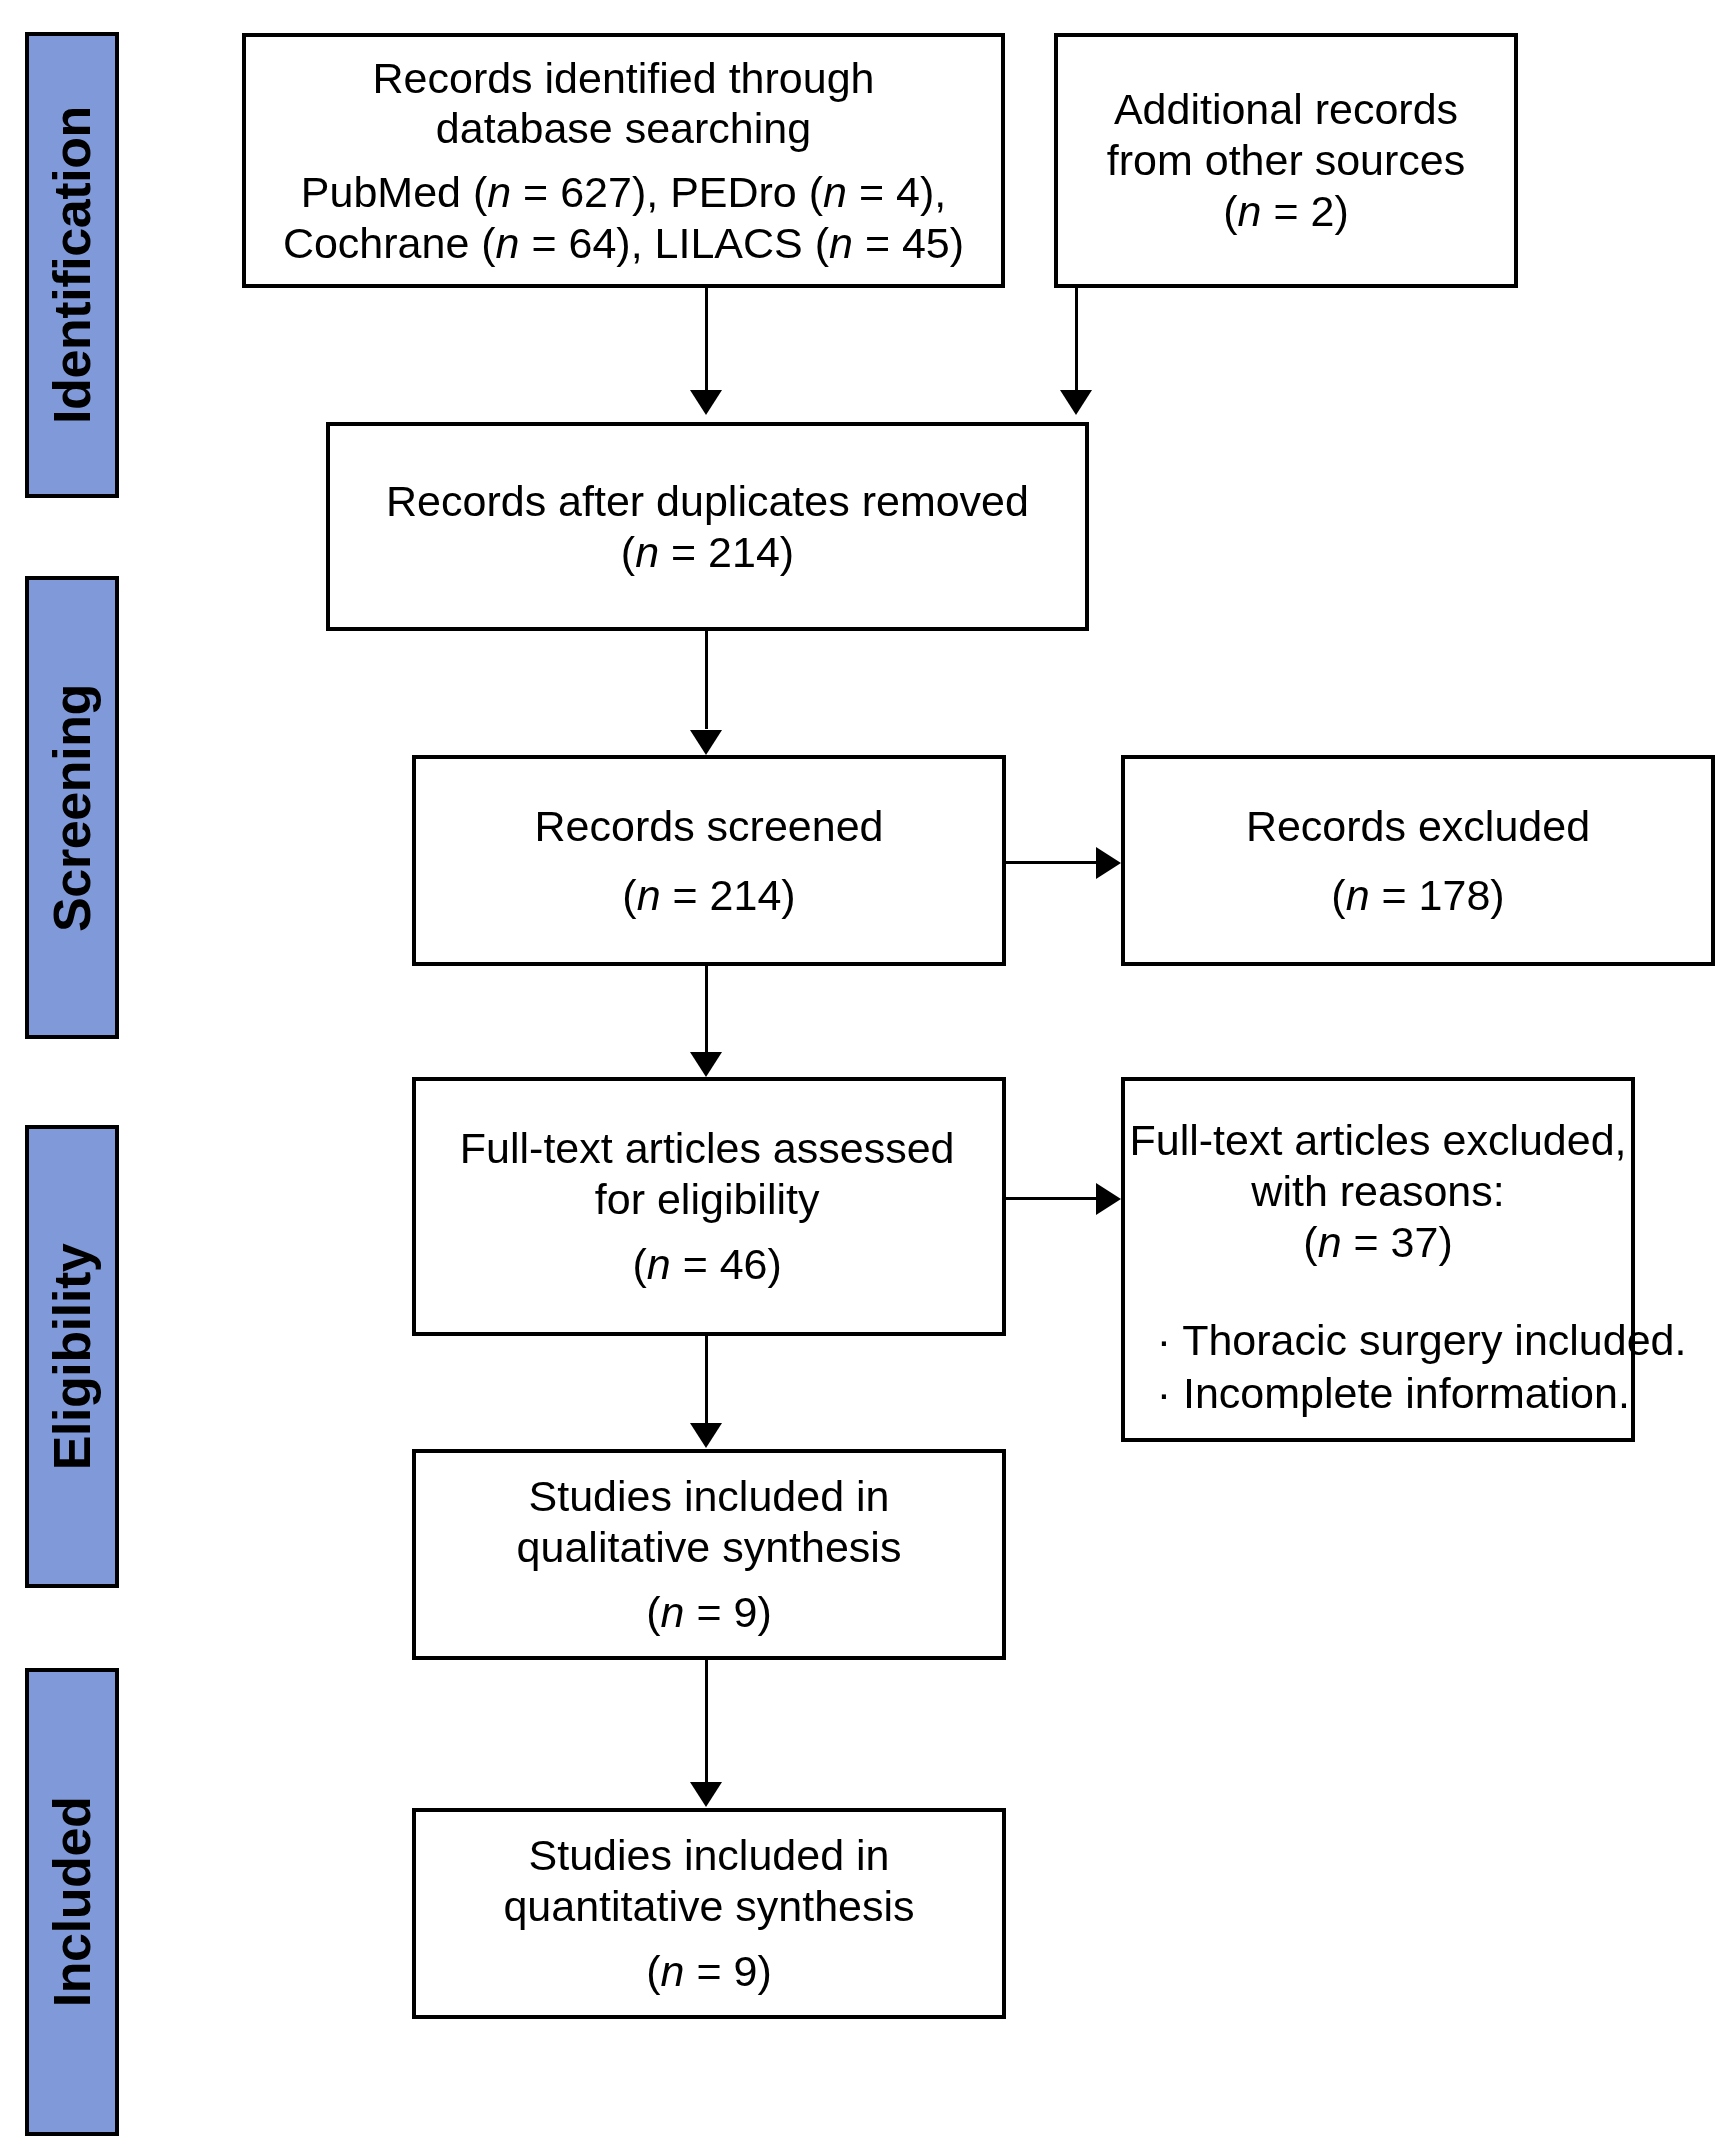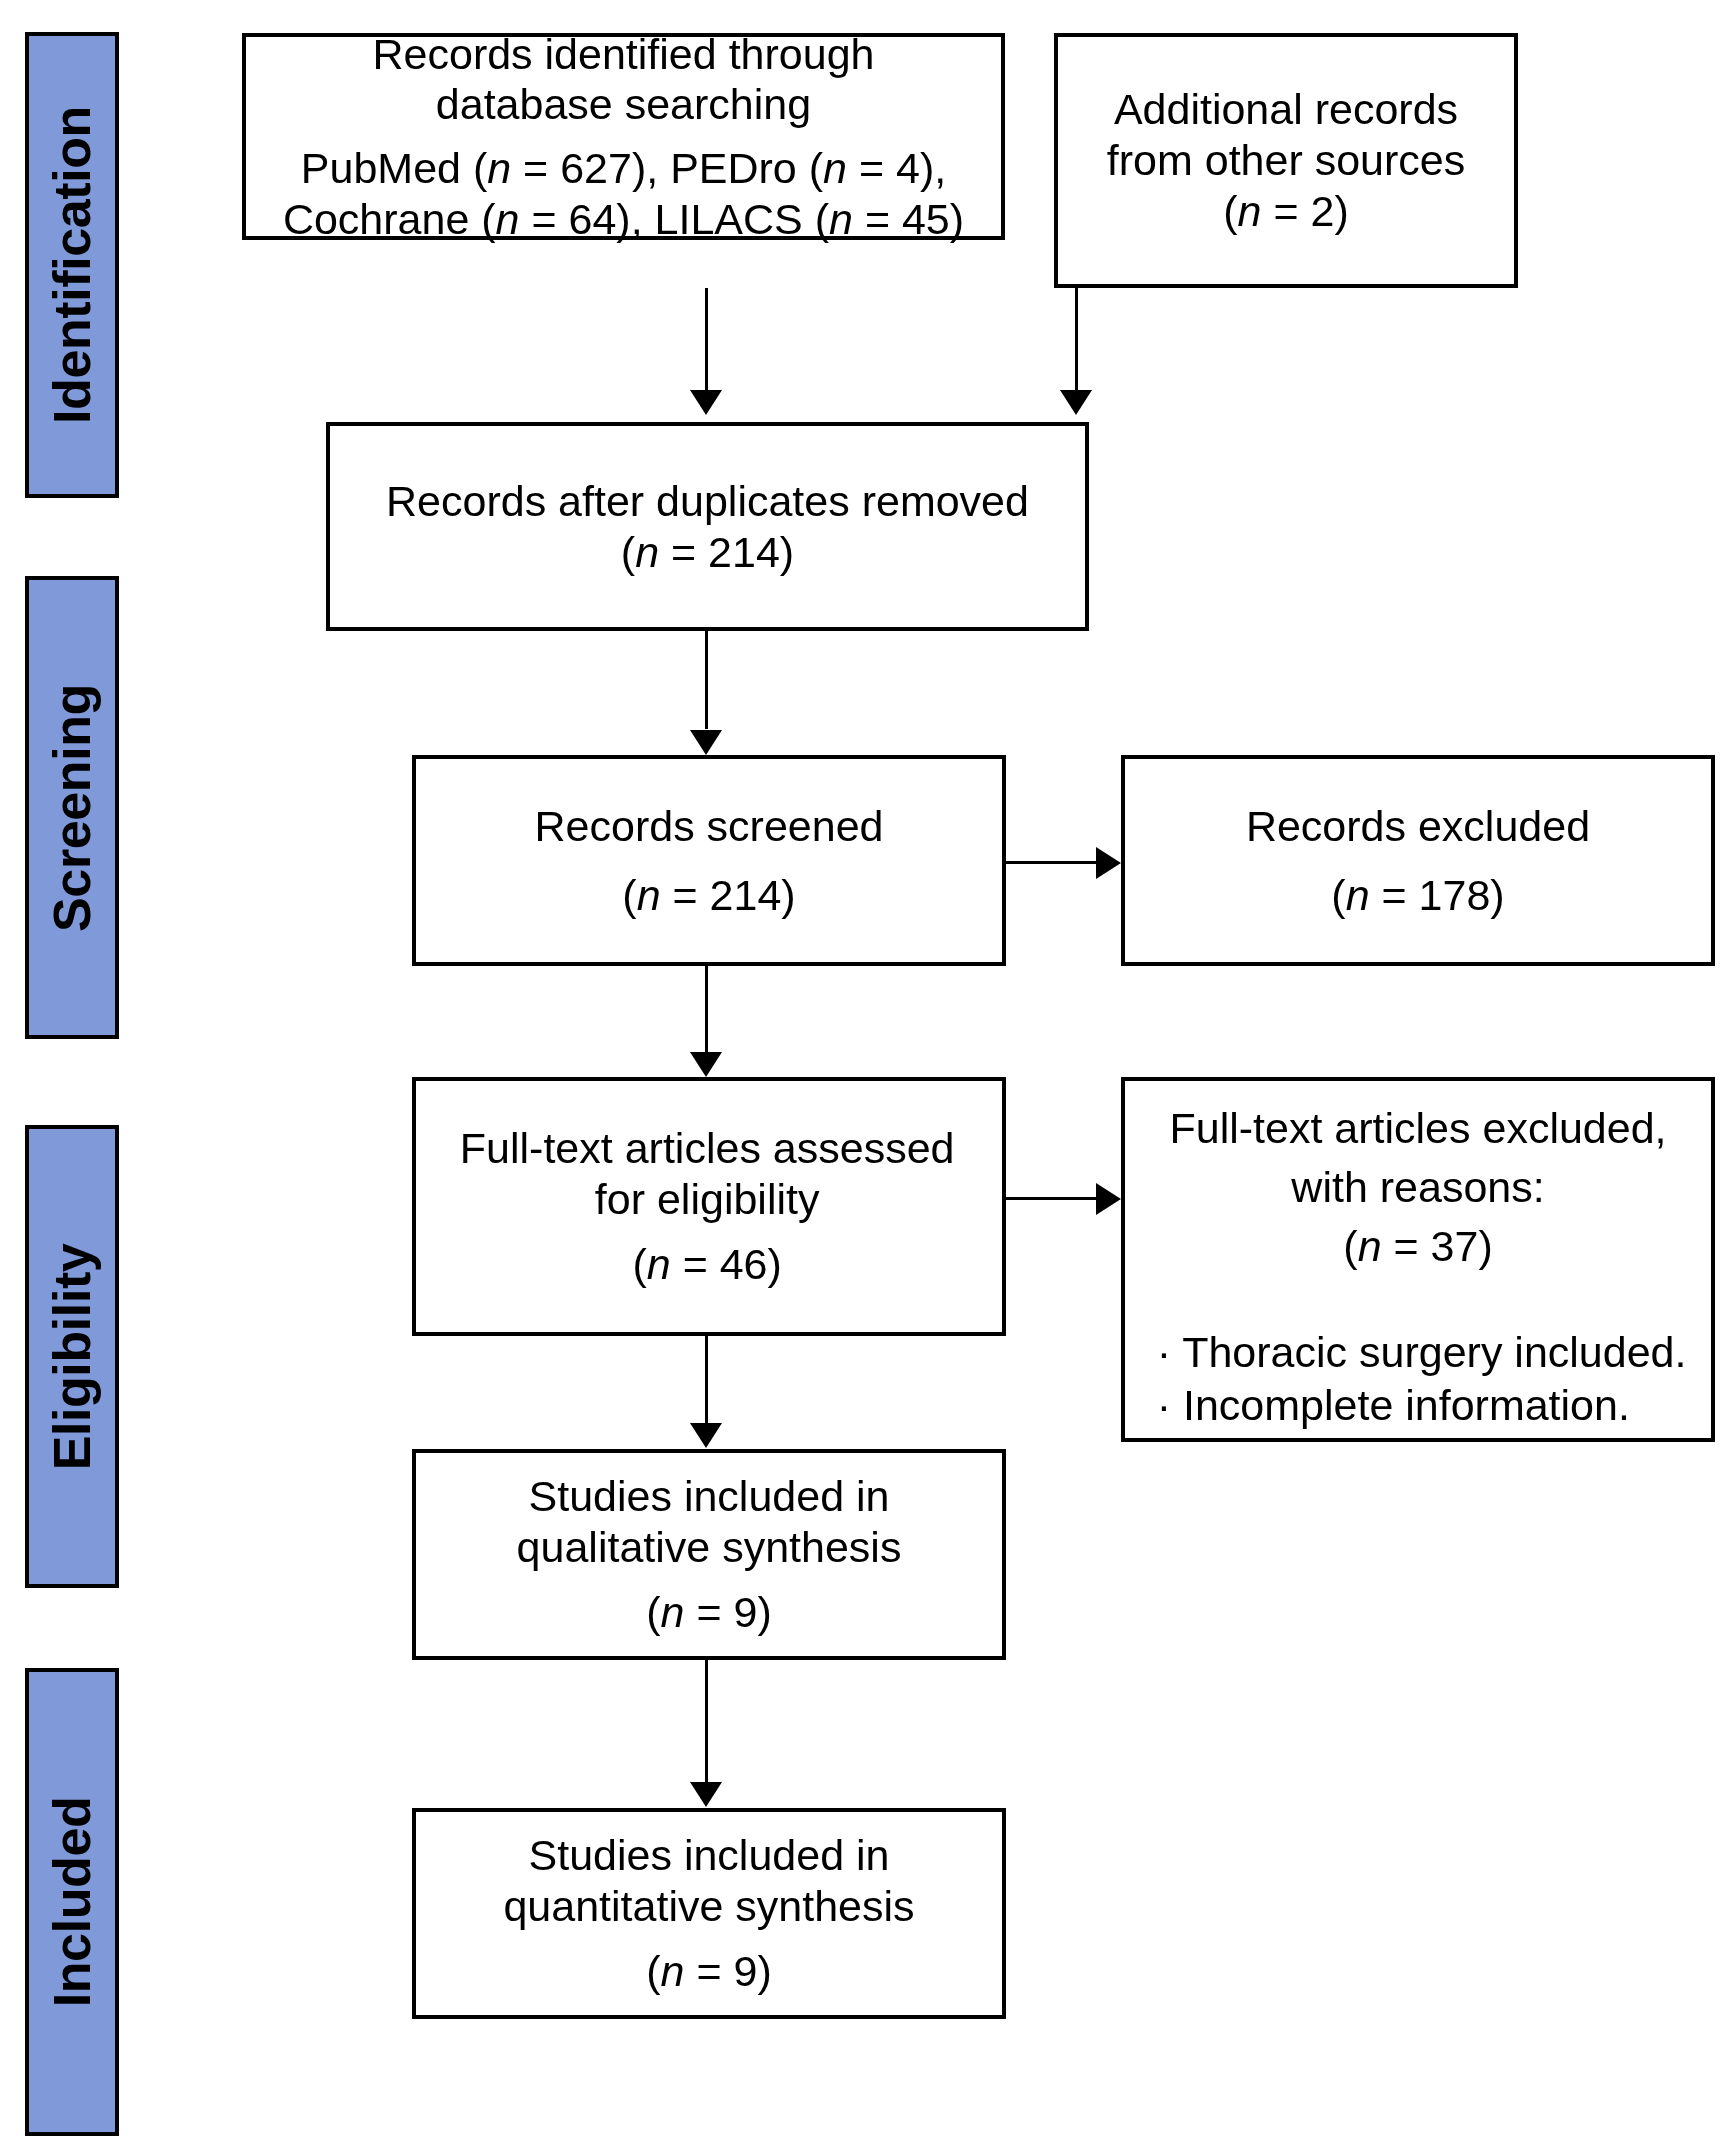--- a/index.html
+++ b/index.html
@@ -111,21 +111,21 @@
   </div>
 
   <div class="stage-band" style="left:25px; top:1125px; width:94px; height:463px;">
     <span class="band-label">Eligibility</span>
   </div>
 
   <div class="stage-band" style="left:25px; top:1668px; width:94px; height:468px;">
     <span class="band-label">Included</span>
   </div>
 
-  <div class="flow-box" style="left:242px; top:33px; width:763px; height:207px;">
+  <div class="flow-box" style="left:242px; top:33px; width:763px; height:255px;">
     <div class="line">Records identified through</div>
     <div class="line">database searching</div>
     <div class="line" style="margin-top:13px;">PubMed (<em>n</em> = 627), PEDro (<em>n</em> = 4),</div>
     <div class="line">Cochrane (<em>n</em> = 64), LILACS (<em>n</em> = 45)</div>
   </div>
 
   <div class="flow-box" style="left:1054px; top:33px; width:464px; height:255px;">
     <div class="line">Additional records</div>
     <div class="line">from other sources</div>
     <div class="line">(<em>n</em> = 2)</div>
@@ -160,22 +160,22 @@
 
   <div class="vline" style="left:705px; top:966px; height:86px;"></div>
   <div class="arrow-down" style="left:690px; top:1052px;"></div>
 
   <div class="flow-box" style="left:412px; top:1077px; width:594px; height:259px;padding-left:8px;">
     <div class="line">Full-text articles assessed</div>
     <div class="line">for eligibility</div>
     <div class="line" style="margin-top:15px;">(<em>n</em> = 46)</div>
   </div>
 
-  <div class="flow-box" style="left:1121px; top:1077px; width:594px; height:365px;
-              justify-content:space-between; padding-top:22px;">
+  <div class="flow-box" style="left:1121px; top:1077px; width:514px; height:365px;
+              justify-content:center; padding-top:22px;">
     <div class="line">Full-text articles excluded,</div>
     <div class="line">with reasons:</div>
     <div class="line" style="">(<em>n</em> = 37)</div>
 
     <div class="reasons">
       <div class="reason-item">· Thoracic surgery included.</div>
       <div class="reason-item">· Incomplete information.</div>
     </div>
   </div>
 

